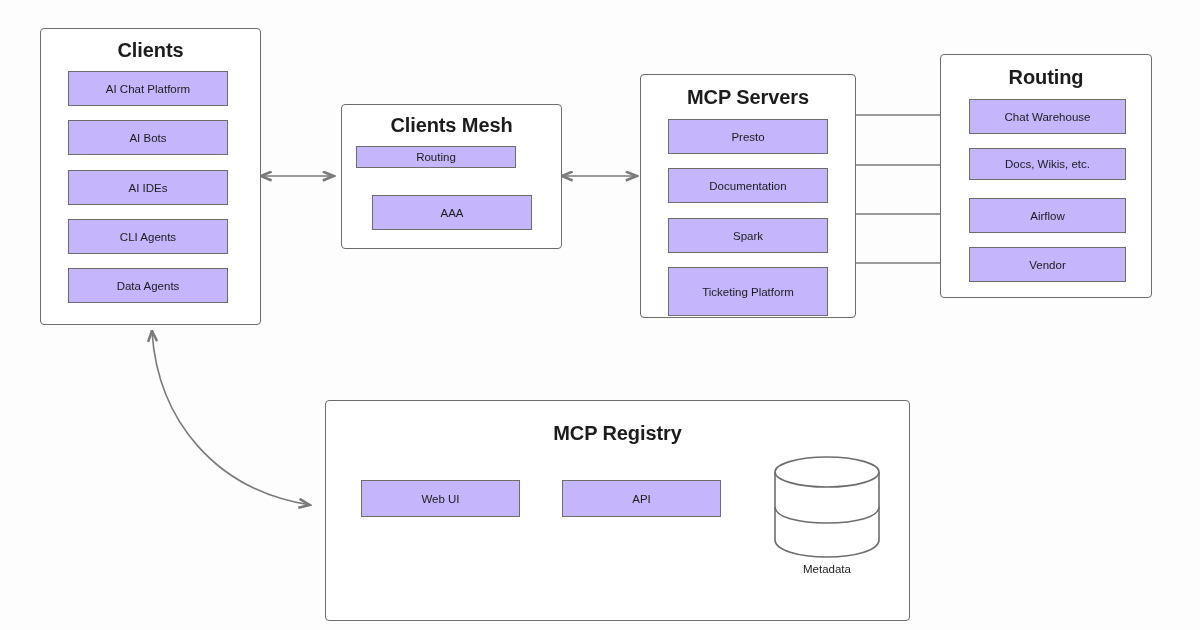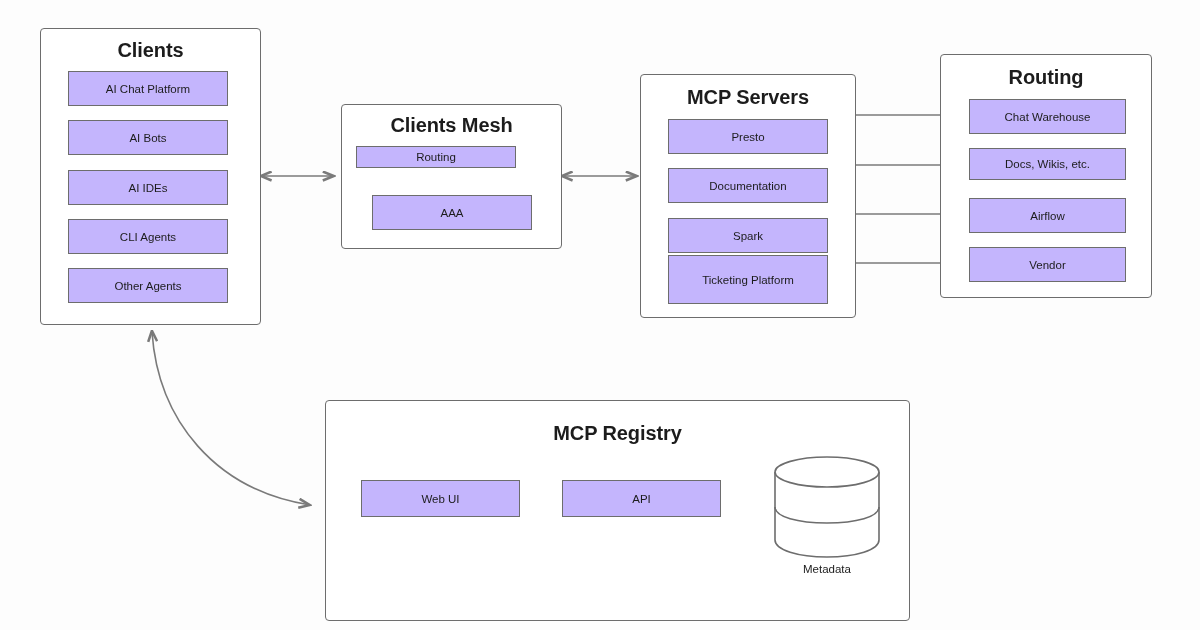--- a/index.html
+++ b/index.html
@@ -119,21 +119,21 @@
     <div class="node" style="left:27px; top:91px; width:160px; height:35px;">
       <span>AI Bots</span>
     </div>
     <div class="node" style="left:27px; top:141px; width:160px; height:35px;">
       <span>AI IDEs</span>
     </div>
     <div class="node" style="left:27px; top:190px; width:160px; height:35px;">
       <span>CLI Agents</span>
     </div>
     <div class="node" style="left:27px; top:239px; width:160px; height:35px;">
-      <span>Other Agents</span>
+      <span>Data Agents</span>
     </div>
   </div>
 
   <div class="group" style="left:341px; top:104px; width:221px; height:145px;">
     <div class="group-title" style="top:9px;">Clients Mesh</div>
 
     <div class="node" style="left:14px; top:41px; width:160px; height:22px;">
       <span>Routing</span>
     </div>
     <div class="node" style="left:30px; top:90px; width:160px; height:35px;">
@@ -146,21 +146,21 @@
 
     <div class="node" style="left:27px; top:44px; width:160px; height:35px;">
       <span>Presto</span>
     </div>
     <div class="node" style="left:27px; top:93px; width:160px; height:35px;">
       <span>Documentation</span>
     </div>
     <div class="node" style="left:27px; top:143px; width:160px; height:35px;">
       <span>Spark</span>
     </div>
-    <div class="node" style="left:27px; top:180px; width:160px; height:49px;">
+    <div class="node" style="left:27px; top:192px; width:160px; height:49px;">
       <span>Ticketing Platform</span>
     </div>
   </div>
 
   <div class="group" style="left:940px; top:54px; width:212px; height:244px;">
     <div class="group-title" style="top:11px;">Routing</div>
 
     <div class="node" style="left:28px; top:44px; width:157px; height:35px;">
       <span>Chat Warehouse</span>
     </div>

